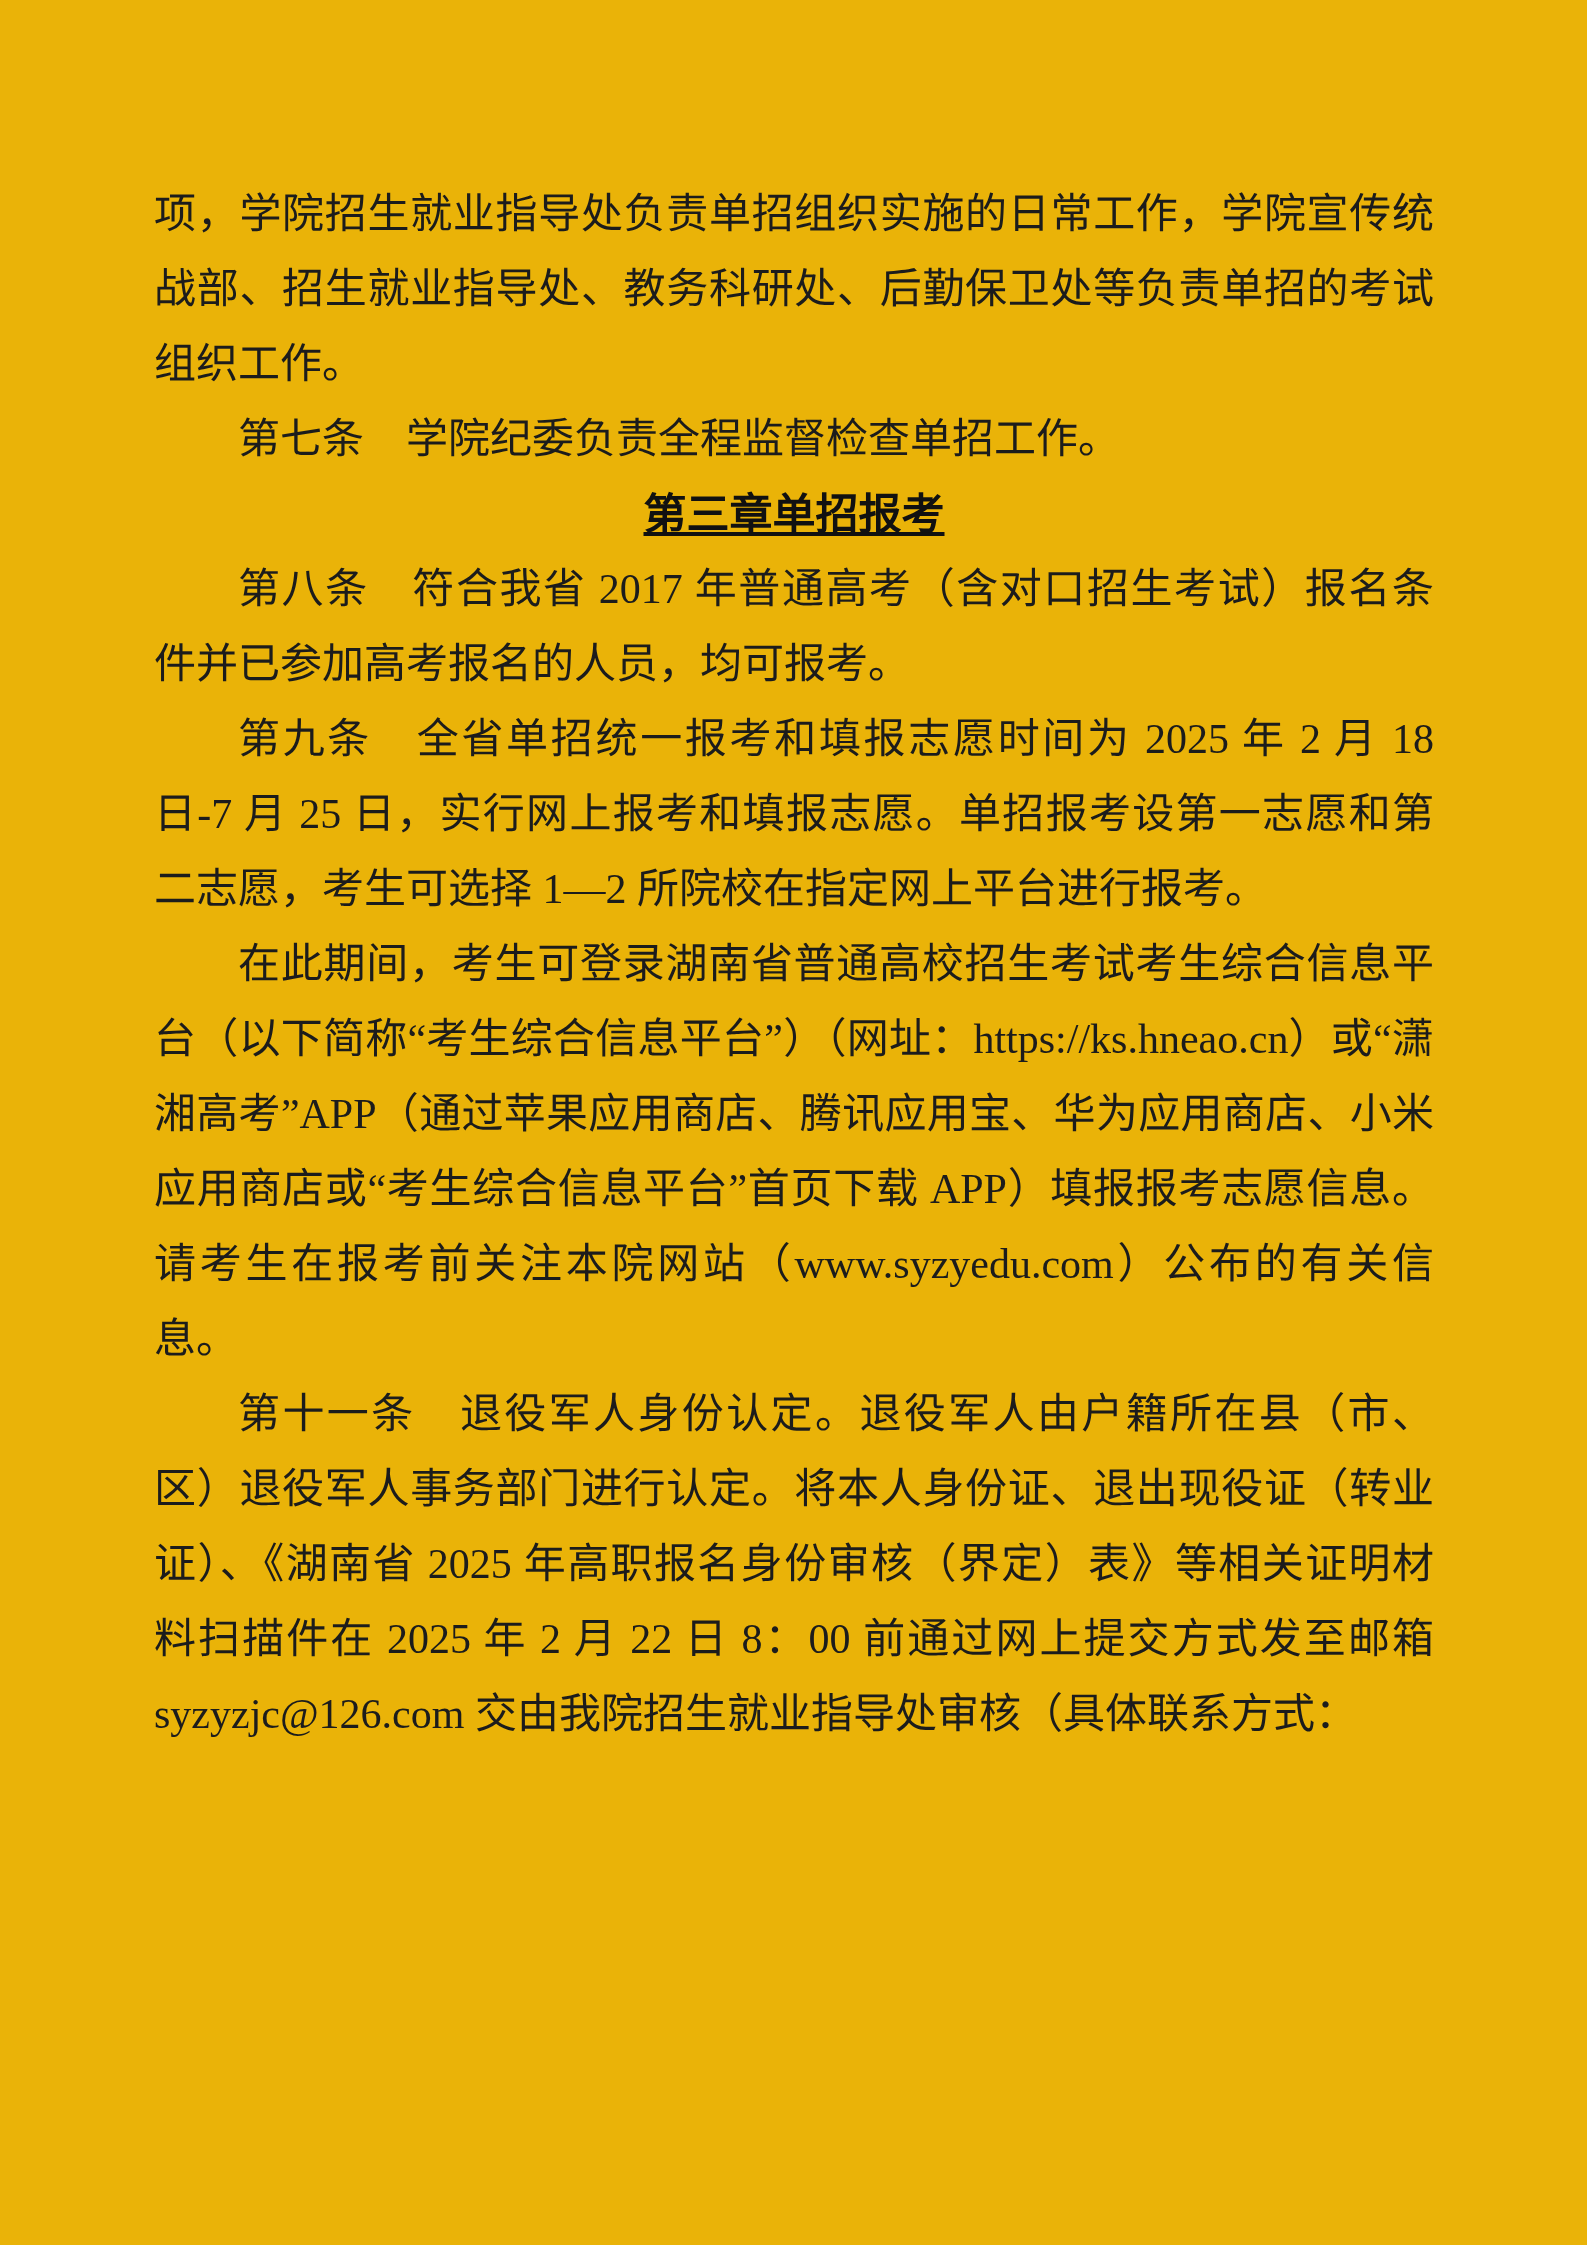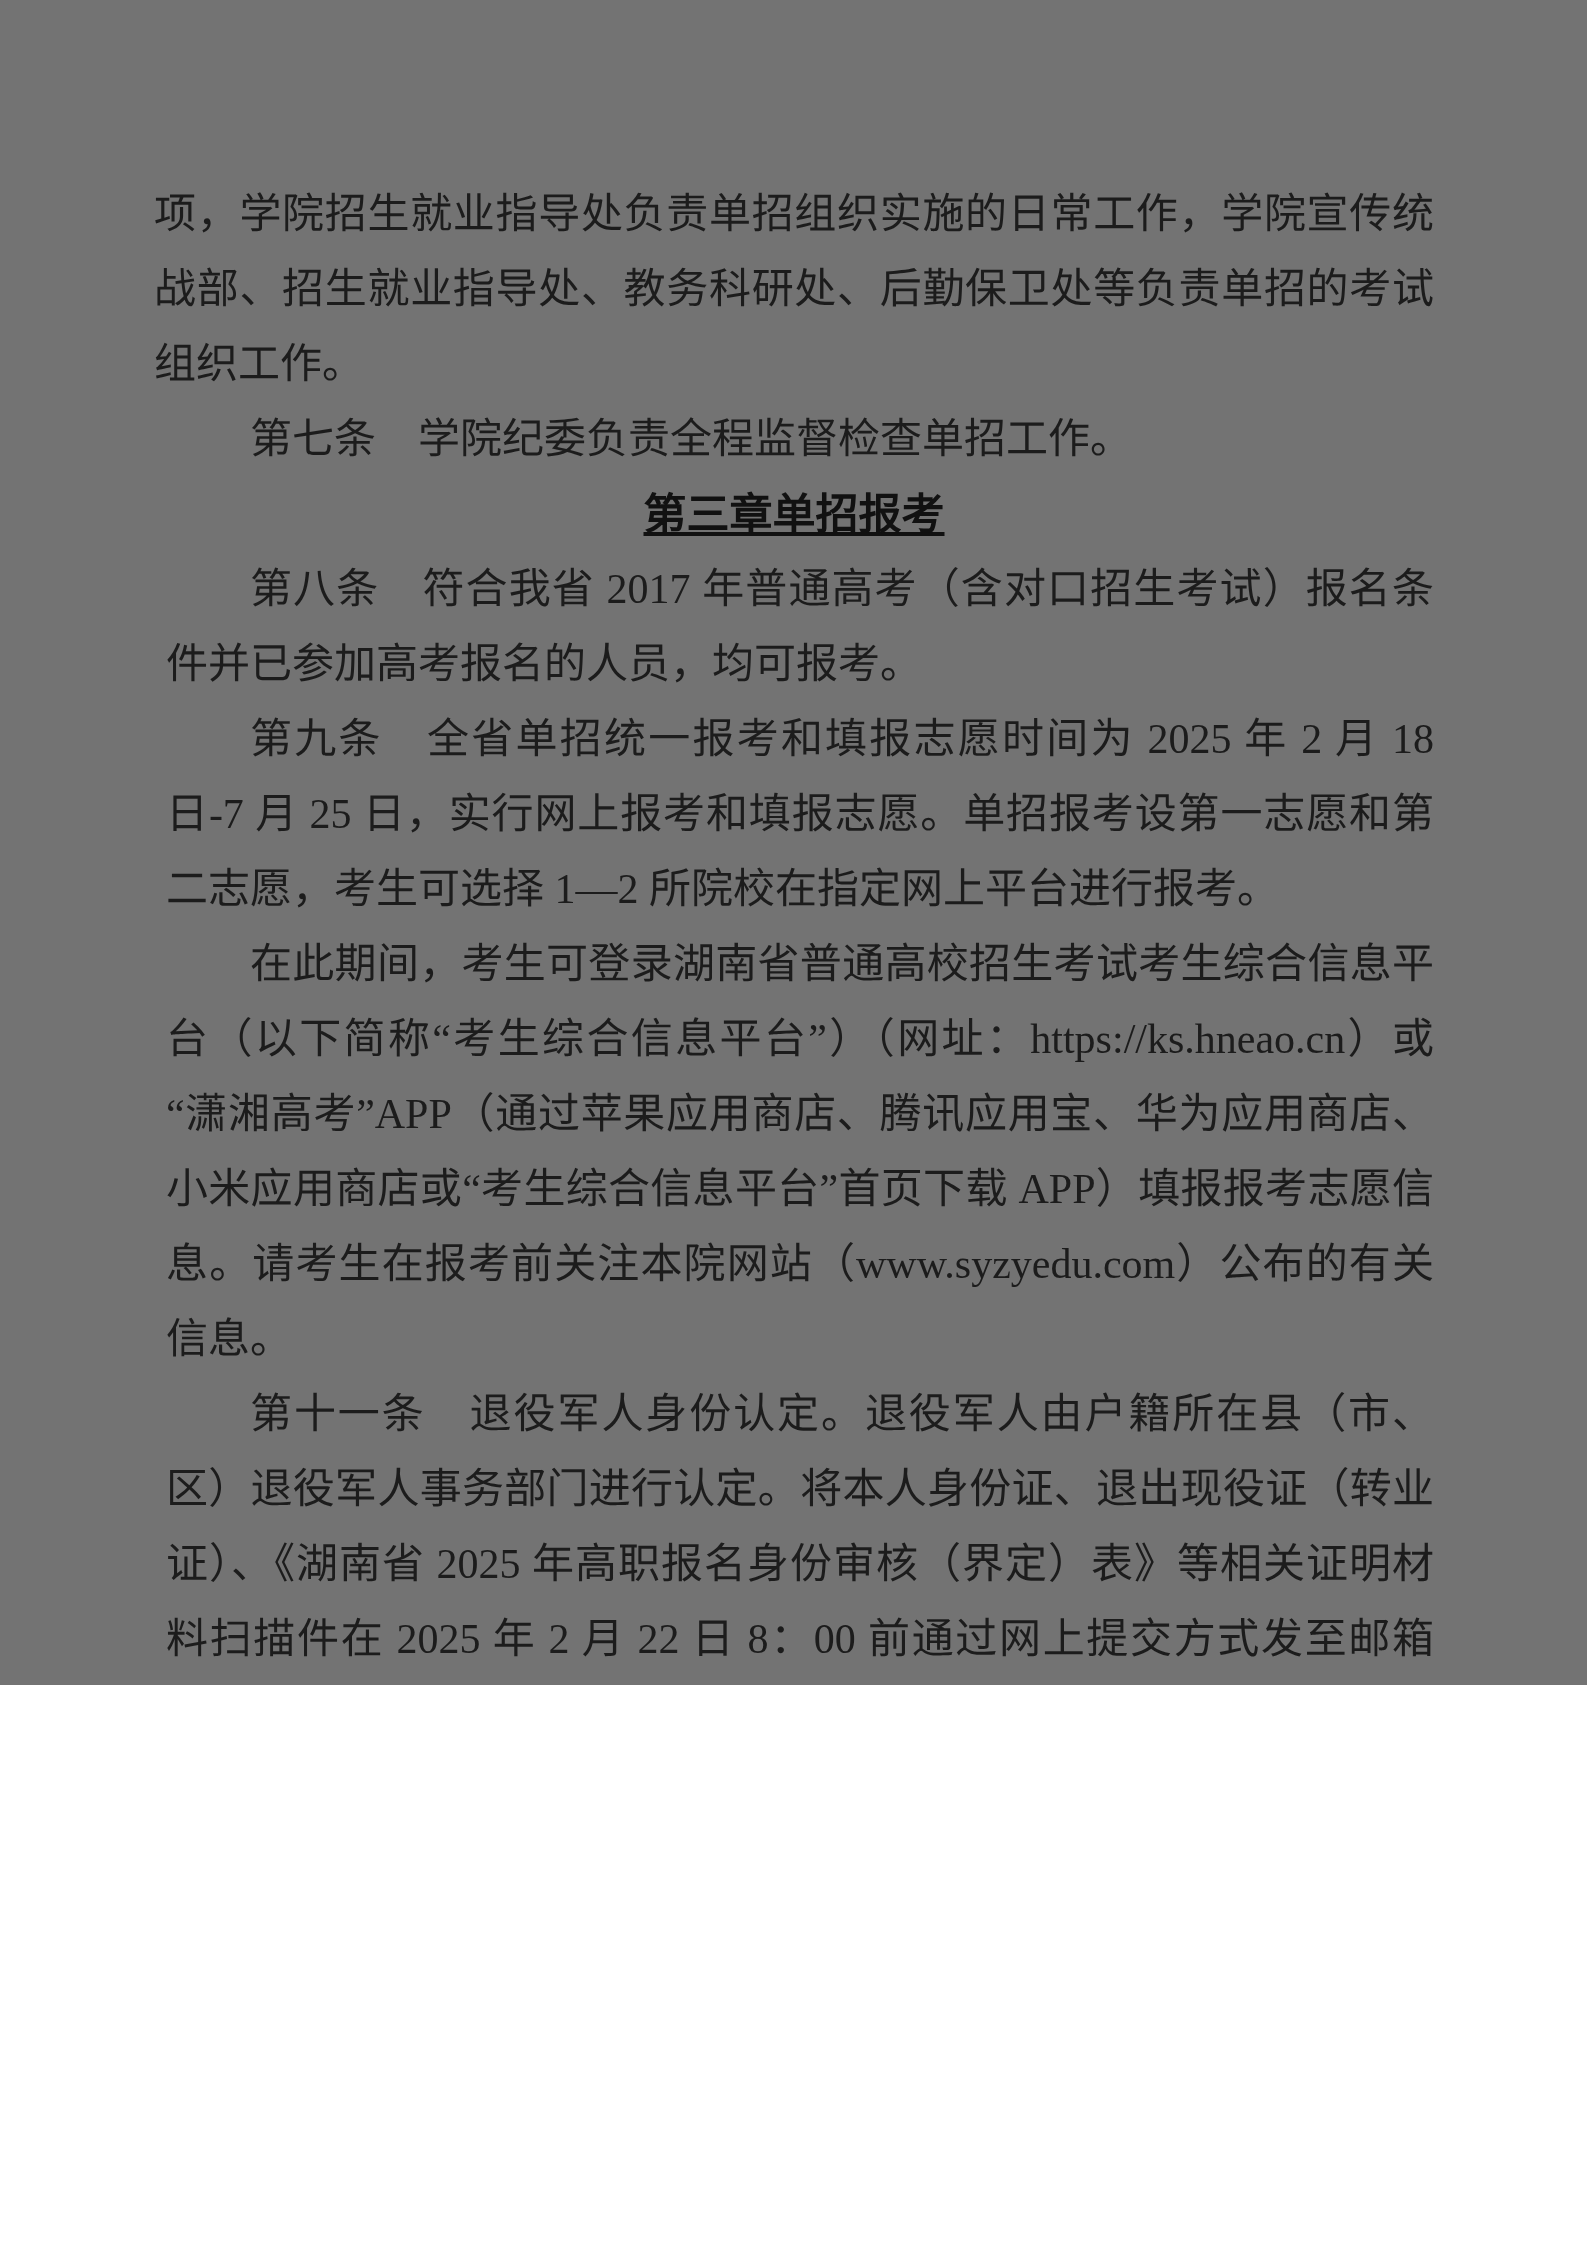--- a/index.html
+++ b/index.html
@@ -3,40 +3,39 @@
 <meta charset="utf-8">
 <style>
   html, body {
     margin: 0;
     padding: 0;
     background: #ffffff;
   }
   .page {
     position: relative;
     width: 1587px;
-    height: 1685px;
+    height: 2245px;
     margin: 0 auto;
-    background: #737373;
+    background: #eab308;
     box-sizing: border-box;
     padding: 177px 153px 0 154px;
     overflow: hidden;
     font-family: "Liberation Serif", "DejaVu Serif", serif;
     font-size: 42px;
     line-height: 75px;
     color: #1c1c1c;
   }
   .para {
     margin: 0;
     text-align: justify;
     text-justify: inter-character;
     word-break: break-word;
   }
   .para.indent {
     text-indent: 2em;
-    margin-left: 12px;
   }
   .chapter-heading {
     margin: 0;
     text-align: center;
     font-weight: bold;
     font-size: 43px;
     line-height: 75px;
     font-family: "Liberation Sans", "DejaVu Sans", sans-serif;
     color: #111111;
     text-decoration: underline;

